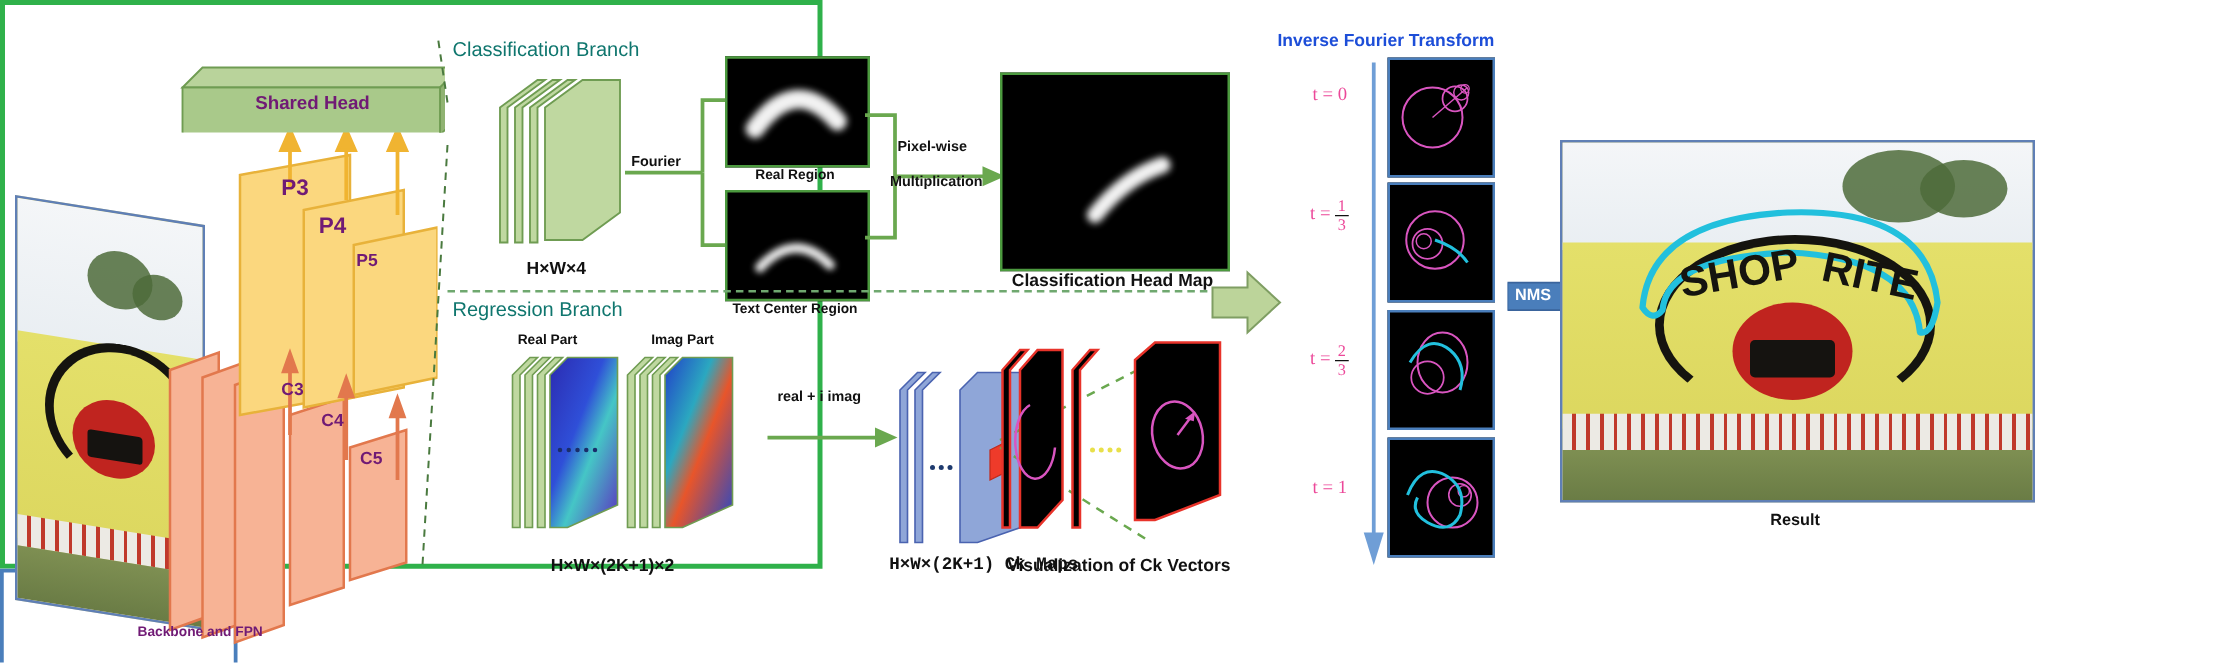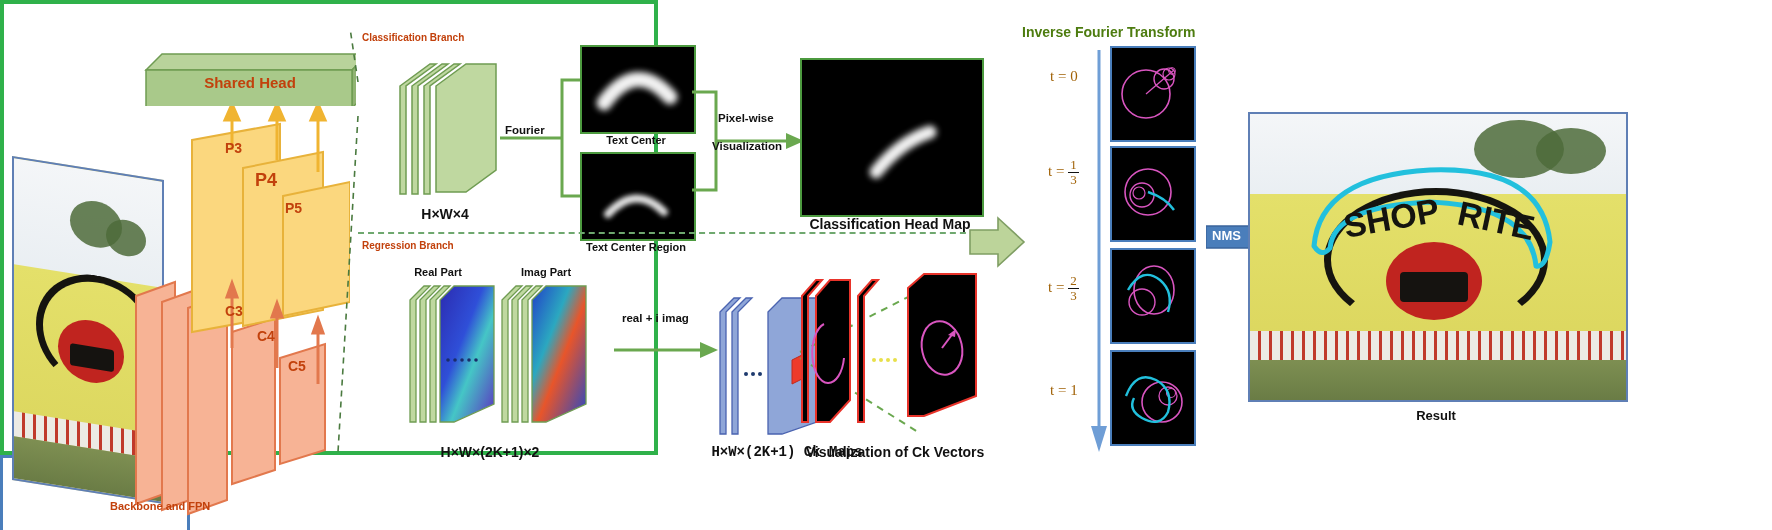--- a/index.html
+++ b/index.html
@@ -1,19 +1,19 @@
 <!DOCTYPE html>
 <html><head>
 <meta charset="utf-8">
 <style>
   html,body{margin:0;padding:0;background:#ffffff;}
   body{width:1772px;height:530px;position:relative;overflow:hidden;
        font-family:"Liberation Sans",sans-serif;color:#111;}
   .abs{position:absolute;}
-  .lbl{position:absolute;font-weight:bold;color:#c2410c;white-space:nowrap;}
+  .lbl{position:absolute;font-weight:bold;color:#701a75;white-space:nowrap;}
 
   
   #backbone{left:0;top:0;width:350px;height:530px;}
   .photo{position:absolute;border:2px solid #5f7fb5;overflow:hidden;background:#d8d49a;}
   .photo .sky{position:absolute;left:0;top:0;right:0;height:36%;
       background:linear-gradient(#f4f6f8,#e9eef2);}
   .photo .tree{position:absolute;border-radius:50%;background:#4e6b3a;opacity:.85;}
   .photo .board{position:absolute;left:0;right:0;top:33%;height:52%;
       background:linear-gradient(#e4e06a,#dcd75f);}
   .photo .ring{position:absolute;border:7px solid #15140f;border-radius:50%;
@@ -24,36 +24,36 @@
       background:linear-gradient(#7e8f52,#6a7c45);}
   .photo .rail{position:absolute;left:0;right:0;bottom:13%;height:8%;
       background:repeating-linear-gradient(90deg,#eceae4 0 8px,#c0392b 8px 11px);}
 
   
   #sharedhead{left:140px;top:48px;width:216px;height:58px;}
 
   
   #mainpanel{left:348px;top:18px;width:658px;height:455px;
       border:4px solid #2fb14a;background:#fff;box-sizing:border-box;}
-  .branch-title{position:absolute;font-weight:bold;font-size:10px;color:#c2410c;}
+  .branch-title{position:absolute;font-weight:normal;font-size:16px;color:#0f766e;}
   .divider{position:absolute;border-top:2px dashed #6fa86f;}
 
   .tile{position:absolute;background:#000;border:2px solid #4c9a3f;}
   .cap{position:absolute;font-weight:bold;font-size:11px;color:#111;
        text-align:center;white-space:nowrap;}
   .cap.big{font-size:14px;}
 
   .gtext{position:absolute;font-weight:bold;font-size:11.5px;color:#111;white-space:nowrap;}
 
   
   #iftpanel{left:1012px;top:18px;width:190px;height:455px;
       border:3px solid #4a7ebb;background:#fff;box-sizing:border-box;}
   #ifttitle{position:absolute;left:1022px;top:24px;font-weight:bold;font-size:14px;
-      color:#4d7c0f;white-space:nowrap;}
-  .tlab{position:absolute;font-family:"Liberation Serif",serif;font-size:15px;color:#a16207;
+      color:#1d4ed8;white-space:nowrap;}
+  .tlab{position:absolute;font-family:"Liberation Serif",serif;font-size:15px;color:#ec4899;
       white-space:nowrap;}
   .frac{display:inline-block;text-align:center;vertical-align:middle;
       font-size:13px;line-height:1.05;}
   .frac .num{display:block;border-bottom:1.3px solid #111;padding:0 2px;}
   .frac .den{display:block;padding:0 2px;}
   .iftcell{position:absolute;background:#000;border:2px solid #4a7ebb;}
 
   
   #nmsbox{position:absolute;left:1206px;top:214px;}
 
@@ -115,21 +115,21 @@
     </g>
   </svg>
 
   <svg class="abs" id="sharedhead" width="230" height="70">
     <polygon points="6,22 22,6 228,6 212,22" fill="#b9d39b" stroke="#6f9c52" stroke-width="1.5"></polygon>
     <polygon points="212,22 228,6 228,44 212,60" fill="#90b372" stroke="#6f9c52" stroke-width="1.5"></polygon>
     <rect x="6" y="22" width="206" height="38" fill="#a9c98a" stroke="#6f9c52" stroke-width="1.5"></rect>
   </svg>
   <div class="lbl" style="left:152px;top:74px;width:196px;text-align:center;font-size:15px;">Shared Head</div>
 
-  <div class="lbl" style="left:225px;top:140px;font-size:14px;">P3</div>
+  <div class="lbl" style="left:225px;top:140px;font-size:18px;">P3</div>
   <div class="lbl" style="left:255px;top:170px;font-size:18px;">P4</div>
   <div class="lbl" style="left:285px;top:200px;font-size:14px;">P5</div>
   <div class="lbl" style="left:225px;top:303px;font-size:14px;">C3</div>
   <div class="lbl" style="left:257px;top:328px;font-size:14px;">C4</div>
   <div class="lbl" style="left:288px;top:358px;font-size:14px;">C5</div>
 
   <div class="lbl" style="left:110px;top:500px;font-size:11px;">Backbone and FPN</div>
 </div>
 
 <svg class="abs" style="left:300px;top:20px;" width="80" height="440">
@@ -160,38 +160,38 @@
   <polygon points="98,22 82,15 82,29" fill="#6aa84f"></polygon>
   <polygon points="98,138 82,131 82,145" fill="#6aa84f"></polygon>
 </svg>
 <div class="gtext" style="left:505px;top:124px;">Fourier</div>
 
 <div class="tile" style="left:580px;top:45px;width:112px;height:85px;">
   <svg width="108" height="81">
     <path d="M22,56 Q54,12 88,50" stroke="#ffffff" stroke-width="15" fill="none" stroke-linecap="round" opacity="0.95" style="filter:blur(3px)"></path>
   </svg>
 </div>
-<div class="cap" style="left:580px;top:134px;width:112px;">Text Center</div>
+<div class="cap" style="left:580px;top:134px;width:112px;">Real Region</div>
 
 <div class="tile" style="left:580px;top:152px;width:112px;height:85px;">
   <svg width="108" height="81">
     <path d="M26,60 Q54,30 82,58" stroke="#ffffff" stroke-width="8" fill="none" stroke-linecap="round" opacity="0.9" style="filter:blur(2.5px)"></path>
   </svg>
 </div>
 <div class="cap" style="left:566px;top:241px;width:140px;">Text Center Region</div>
 
 <svg class="abs" style="left:686px;top:70px;" width="122" height="130">
   <g stroke="#6aa84f" stroke-width="3" fill="none">
     <polyline points="6,22 30,22 30,120 6,120"></polyline>
     <line x1="30" y1="71" x2="104" y2="71"></line>
   </g>
   <polygon points="118,71 100,63 100,79" fill="#6aa84f"></polygon>
 </svg>
 <div class="gtext" style="left:718px;top:112px;">Pixel-wise</div>
-<div class="gtext" style="left:712px;top:140px;">Visualization</div>
+<div class="gtext" style="left:712px;top:140px;">Multiplication</div>
 
 <div class="tile" style="left:800px;top:58px;width:180px;height:155px;">
   <svg width="176" height="151">
     <path d="M74,112 Q98,82 128,72" stroke="#ffffff" stroke-width="13" fill="none" stroke-linecap="round" opacity="0.95" style="filter:blur(3px)"></path>
   </svg>
 </div>
 <div class="cap big" style="left:790px;top:216px;width:200px;">Classification Head Map</div>
 
 <div class="divider" style="left:358px;top:232px;width:638px;"></div>
 

